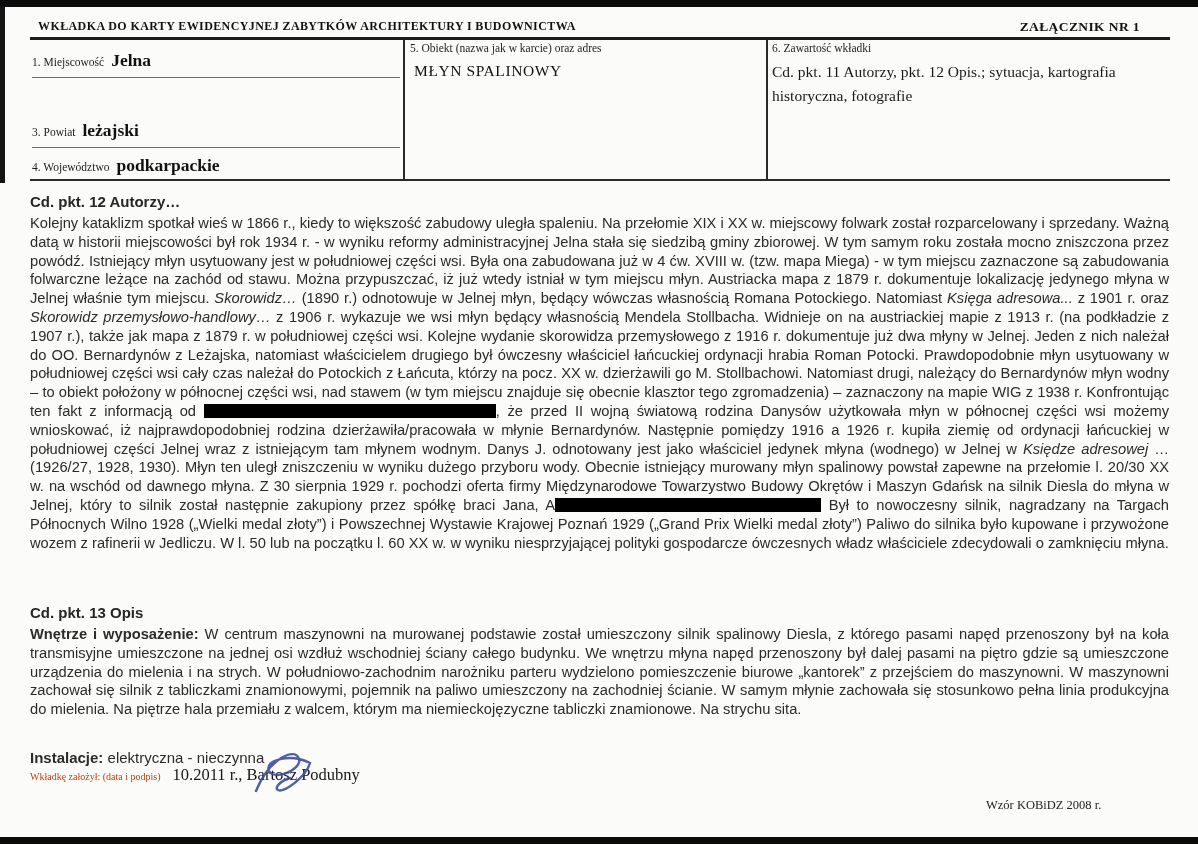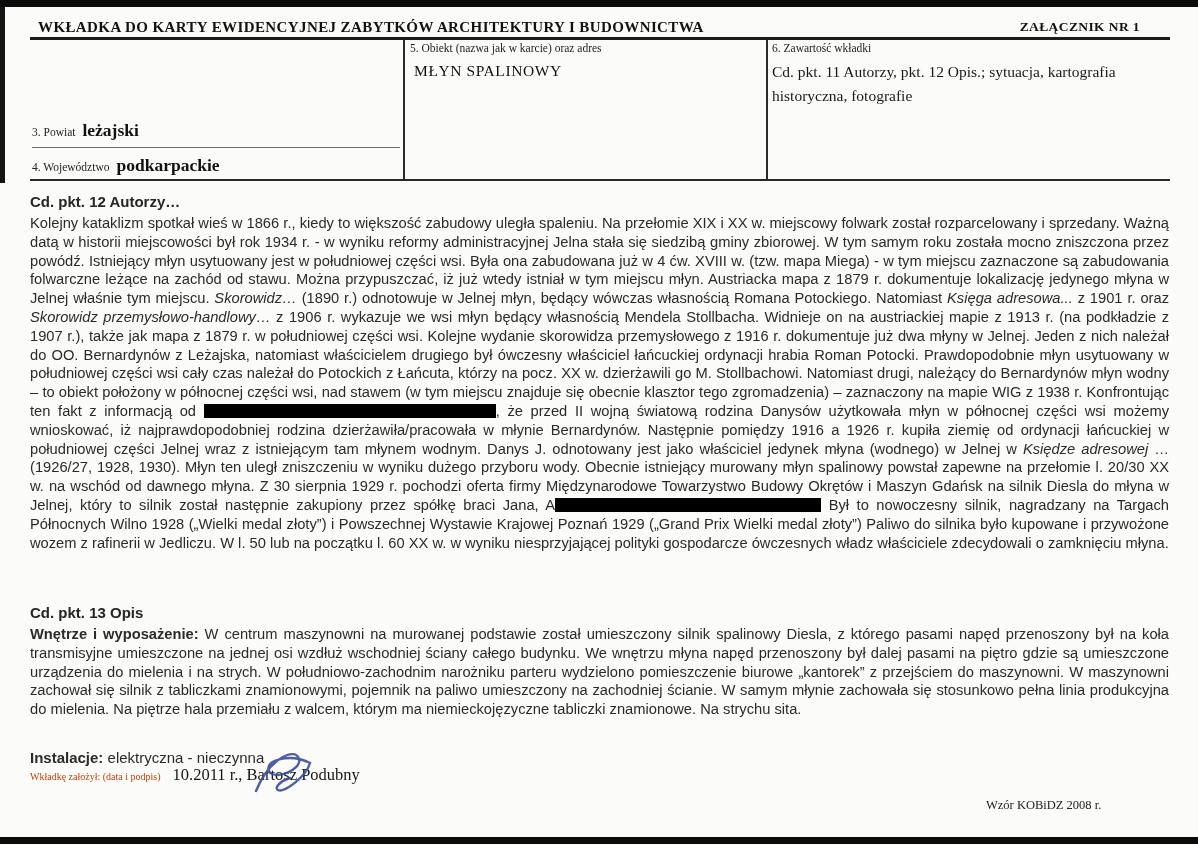--- a/index.html
+++ b/index.html
@@ -10,21 +10,21 @@
     overflow:hidden;
     font-family:"Liberation Serif", serif;
     color:#222;
   }
   .scan-strip{position:absolute;left:0;width:1198px;background:#0b0b0b;}
   .scan-edge-left{position:absolute;left:0;top:7px;width:5px;height:176px;background:#141414;}
 
   
   .hdr-title{
     position:absolute;left:38px;top:19px;
-    font-weight:bold;font-size:15px;letter-spacing:.4px;color:#121212;
+    font-weight:bold;font-size:12px;letter-spacing:.4px;color:#121212;
     white-space:nowrap;
   }
   .hdr-annex{
     position:absolute;right:58px;top:19px;
     font-weight:bold;font-size:13.5px;letter-spacing:.4px;color:#121212;
     white-space:nowrap;
     margin-left:16px;
   }
   .hdr-rule{position:absolute;left:30px;top:37px;width:1140px;height:3px;background:#1c1c1c;}
 
@@ -97,20 +97,24 @@
   <div class="scan-edge-left"></div>
 
   <div class="hdr-title">WKŁADKA DO KARTY EWIDENCYJNEJ ZABYTKÓW ARCHITEKTURY I BUDOWNICTWA</div>
   <div class="hdr-annex">ZAŁĄCZNIK NR 1</div>
   <div class="hdr-rule"></div>
 
   <div class="vline v1"></div>
   <div class="vline v2"></div>
   <div class="tbl-bottom"></div>
 
+  <div class="field-row" style="top:44px;">
+    <span class="field-label">1. Miejscowość</span>
+    <span class="field-value">Jelna</span>
+  </div>
   <div class="field-row" style="top:114px;">
     <span class="field-label">3. Powiat</span>
     <span class="field-value">leżajski</span>
   </div>
   <div class="field-row" style="top:149px;border-bottom:none;">
     <span class="field-label">4. Województwo</span>
     <span class="field-value">podkarpackie</span>
   </div>
 
   <div class="cell-label" style="left:410px;top:42px;">5. Obiekt (nazwa jak w karcie) oraz adres</div>

